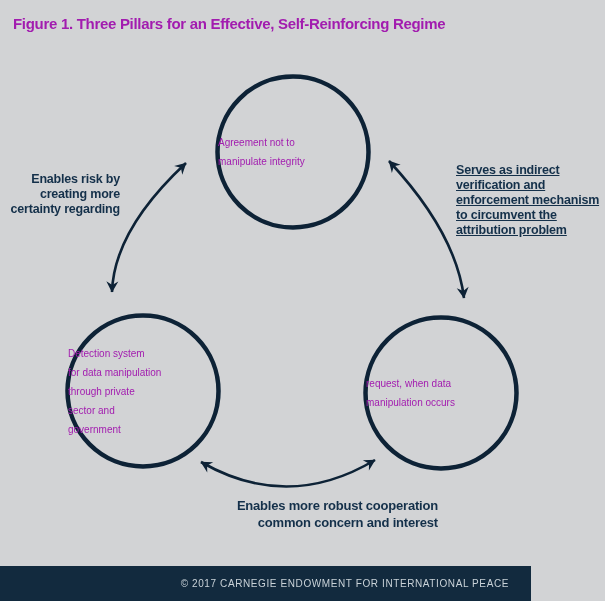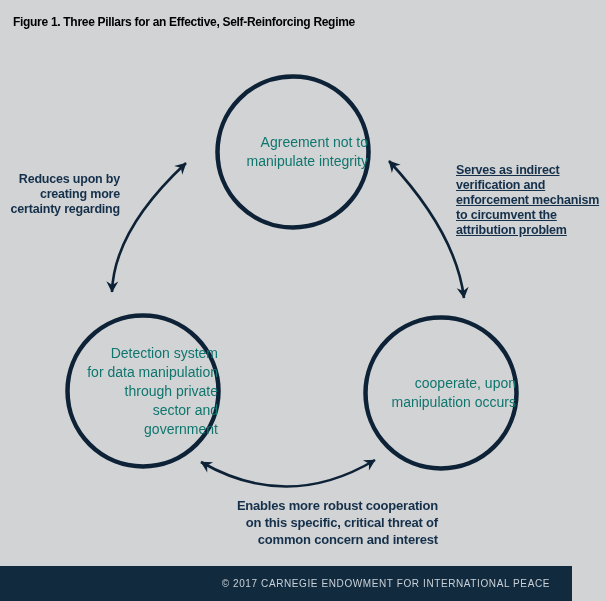--- a/index.html
+++ b/index.html
@@ -5,45 +5,45 @@
   html,body{margin:0;padding:0;}
   .page{
     position:relative;
     width:605px;height:601px;
     background:#d2d3d5;
     overflow:hidden;
     font-family:"Liberation Sans", sans-serif;
   }
   .title{
     position:absolute;left:13px;top:15px;width:580px;
-    font-size:12px;font-weight:bold;letter-spacing:-0.3px;
-    color:#000000;
+    font-size:15px;font-weight:bold;letter-spacing:-0.3px;
+    color:#a21caf;
   }
   svg.diagram{position:absolute;left:0;top:0;}
   .node-text{
     position:absolute;width:150px;height:150px;
-    display:flex;flex-direction:column;justify-content:center;align-items:flex-end;
+    display:flex;flex-direction:column;justify-content:center;align-items:flex-start;
     text-align:center;
-    font-size:14px;line-height:19px;color:#0f766e;
+    font-size:10px;line-height:19px;color:#a21caf;
   }
   .node-text span{display:block;white-space:nowrap;}
   .node-top{left:218px;top:77px;}
   .node-bl{left:68px;top:316px;}
   .node-br{left:366px;top:318px;}
   .edge-label{
     position:absolute;
     font-size:12.5px;font-weight:bold;line-height:15px;
     letter-spacing:-0.2px;color:#14304a;
   }
   .edge-label span{display:block;white-space:nowrap;}
   .label-left{left:0;top:172px;width:120px;text-align:right;}
   .label-right{left:456px;top:163px;width:148px;text-align:left;text-decoration:underline;}
   .label-bottom{left:138px;top:497px;width:300px;text-align:right;font-size:13px;line-height:17px;}
   .footer{
-    position:absolute;left:0;bottom:0;width:572px;height:35px;
+    position:absolute;left:0;bottom:0;width:531px;height:35px;
     background:#122a3e;
     display:flex;align-items:center;justify-content:flex-end;
     box-sizing:border-box;padding-right:22px;
   }
   .footer-text{
     font-size:10px;letter-spacing:0.6px;color:#c9d2d8;
   }
 </style>
 </head>
 <body>
@@ -75,41 +75,40 @@
 
   <div class="node-text node-bl">
     <span>Detection system</span>
     <span>for data manipulation</span>
     <span>through private</span>
     <span>sector and</span>
     <span>government</span>
   </div>
 
   <div class="node-text node-br">
-    <span>cooperate, upon</span>
+    <span>request, when data</span>
     <span>manipulation occurs</span>
   </div>
 
   <div class="edge-label label-left">
-    <span>Reduces upon by</span>
+    <span>Enables risk by</span>
     <span>creating more</span>
     <span>certainty regarding</span>
   </div>
 
   <div class="edge-label label-right">
     <span>Serves as indirect</span>
     <span>verification and</span>
     <span>enforcement mechanism</span>
     <span>to circumvent the</span>
     <span>attribution problem</span>
   </div>
 
   <div class="edge-label label-bottom">
     <span>Enables more robust cooperation</span>
-    <span>on this specific, critical threat of</span>
     <span>common concern and interest</span>
   </div>
 
   <div class="footer">
     <span class="footer-text">© 2017 CARNEGIE ENDOWMENT FOR INTERNATIONAL PEACE</span>
   </div>
 
 </div>
 
 </body></html>

